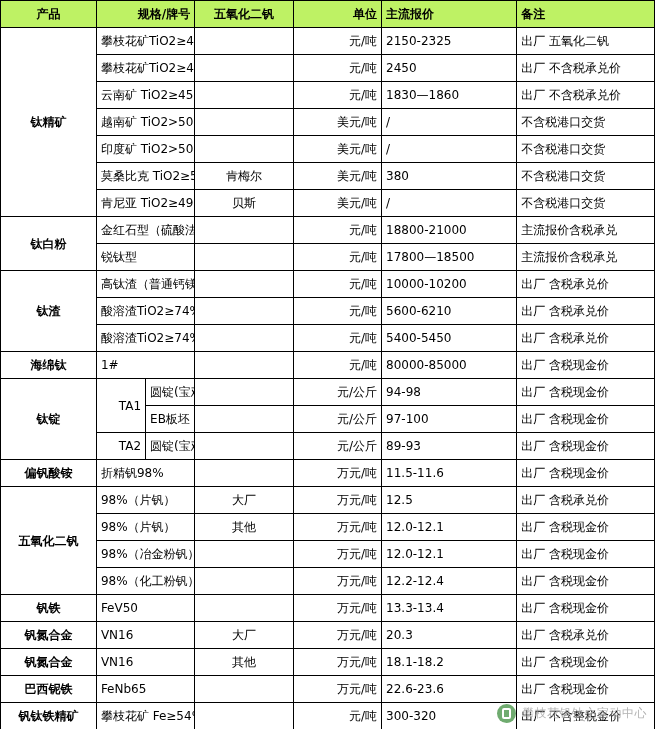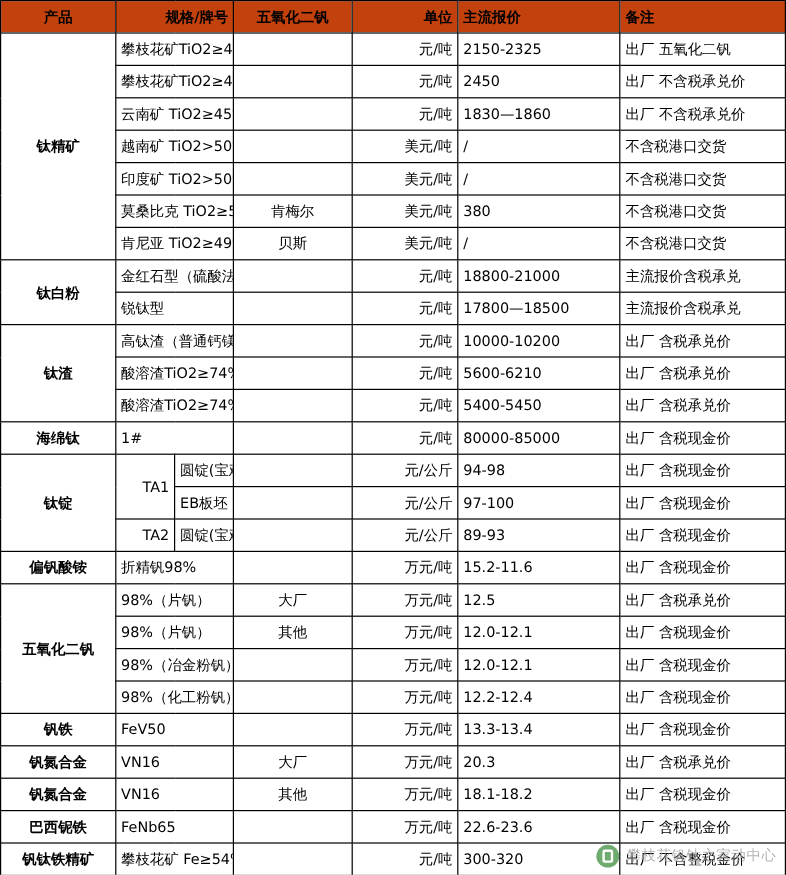--- a/index.html
+++ b/index.html
@@ -26,21 +26,21 @@
     color: #000000;
     padding: 0 4px;
     height: 27px;
     line-height: 14px;
     vertical-align: middle;
     box-sizing: border-box;
     white-space: nowrap;
     overflow: hidden;
   }
   thead th {
-    background: #c2410c;
+    background: #bef264;
     color: #ffffff;
     font-weight: bold;
     text-align: center;
     font-size: 13px;
     height: 30px;
   }
   .c-prod   { width: 78px;  text-align: center; font-weight: bold; }
   .c-spec-a { width: 80px;  text-align: right; }
   .c-spec-b { width: 122px; text-align: left; }
   .c-spec-full { text-align: left; }
@@ -214,21 +214,21 @@
         <td class="c-fac"></td>
         <td class="c-unit">元/公斤</td>
         <td class="c-price">89-93</td>
         <td class="c-note">出厂 含税现金价</td>
       </tr>
       <tr>
         <td class="c-prod">偏钒酸铵</td>
         <td colspan="2" class="c-spec-full">折精钒98%</td>
         <td class="c-fac"></td>
         <td class="c-unit">万元/吨</td>
-        <td class="c-price">15.2-11.6</td>
+        <td class="c-price">11.5-11.6</td>
         <td class="c-note">出厂 含税现金价</td>
       </tr>
       <tr>
         <td class="c-prod" rowspan="4">五氧化二钒</td>
         <td colspan="2" class="c-spec-full">98%（片钒）</td>
         <td class="c-fac">大厂</td>
         <td class="c-unit">万元/吨</td>
         <td class="c-price">12.5</td>
         <td class="c-note">出厂 含税承兑价</td>
       </tr>

